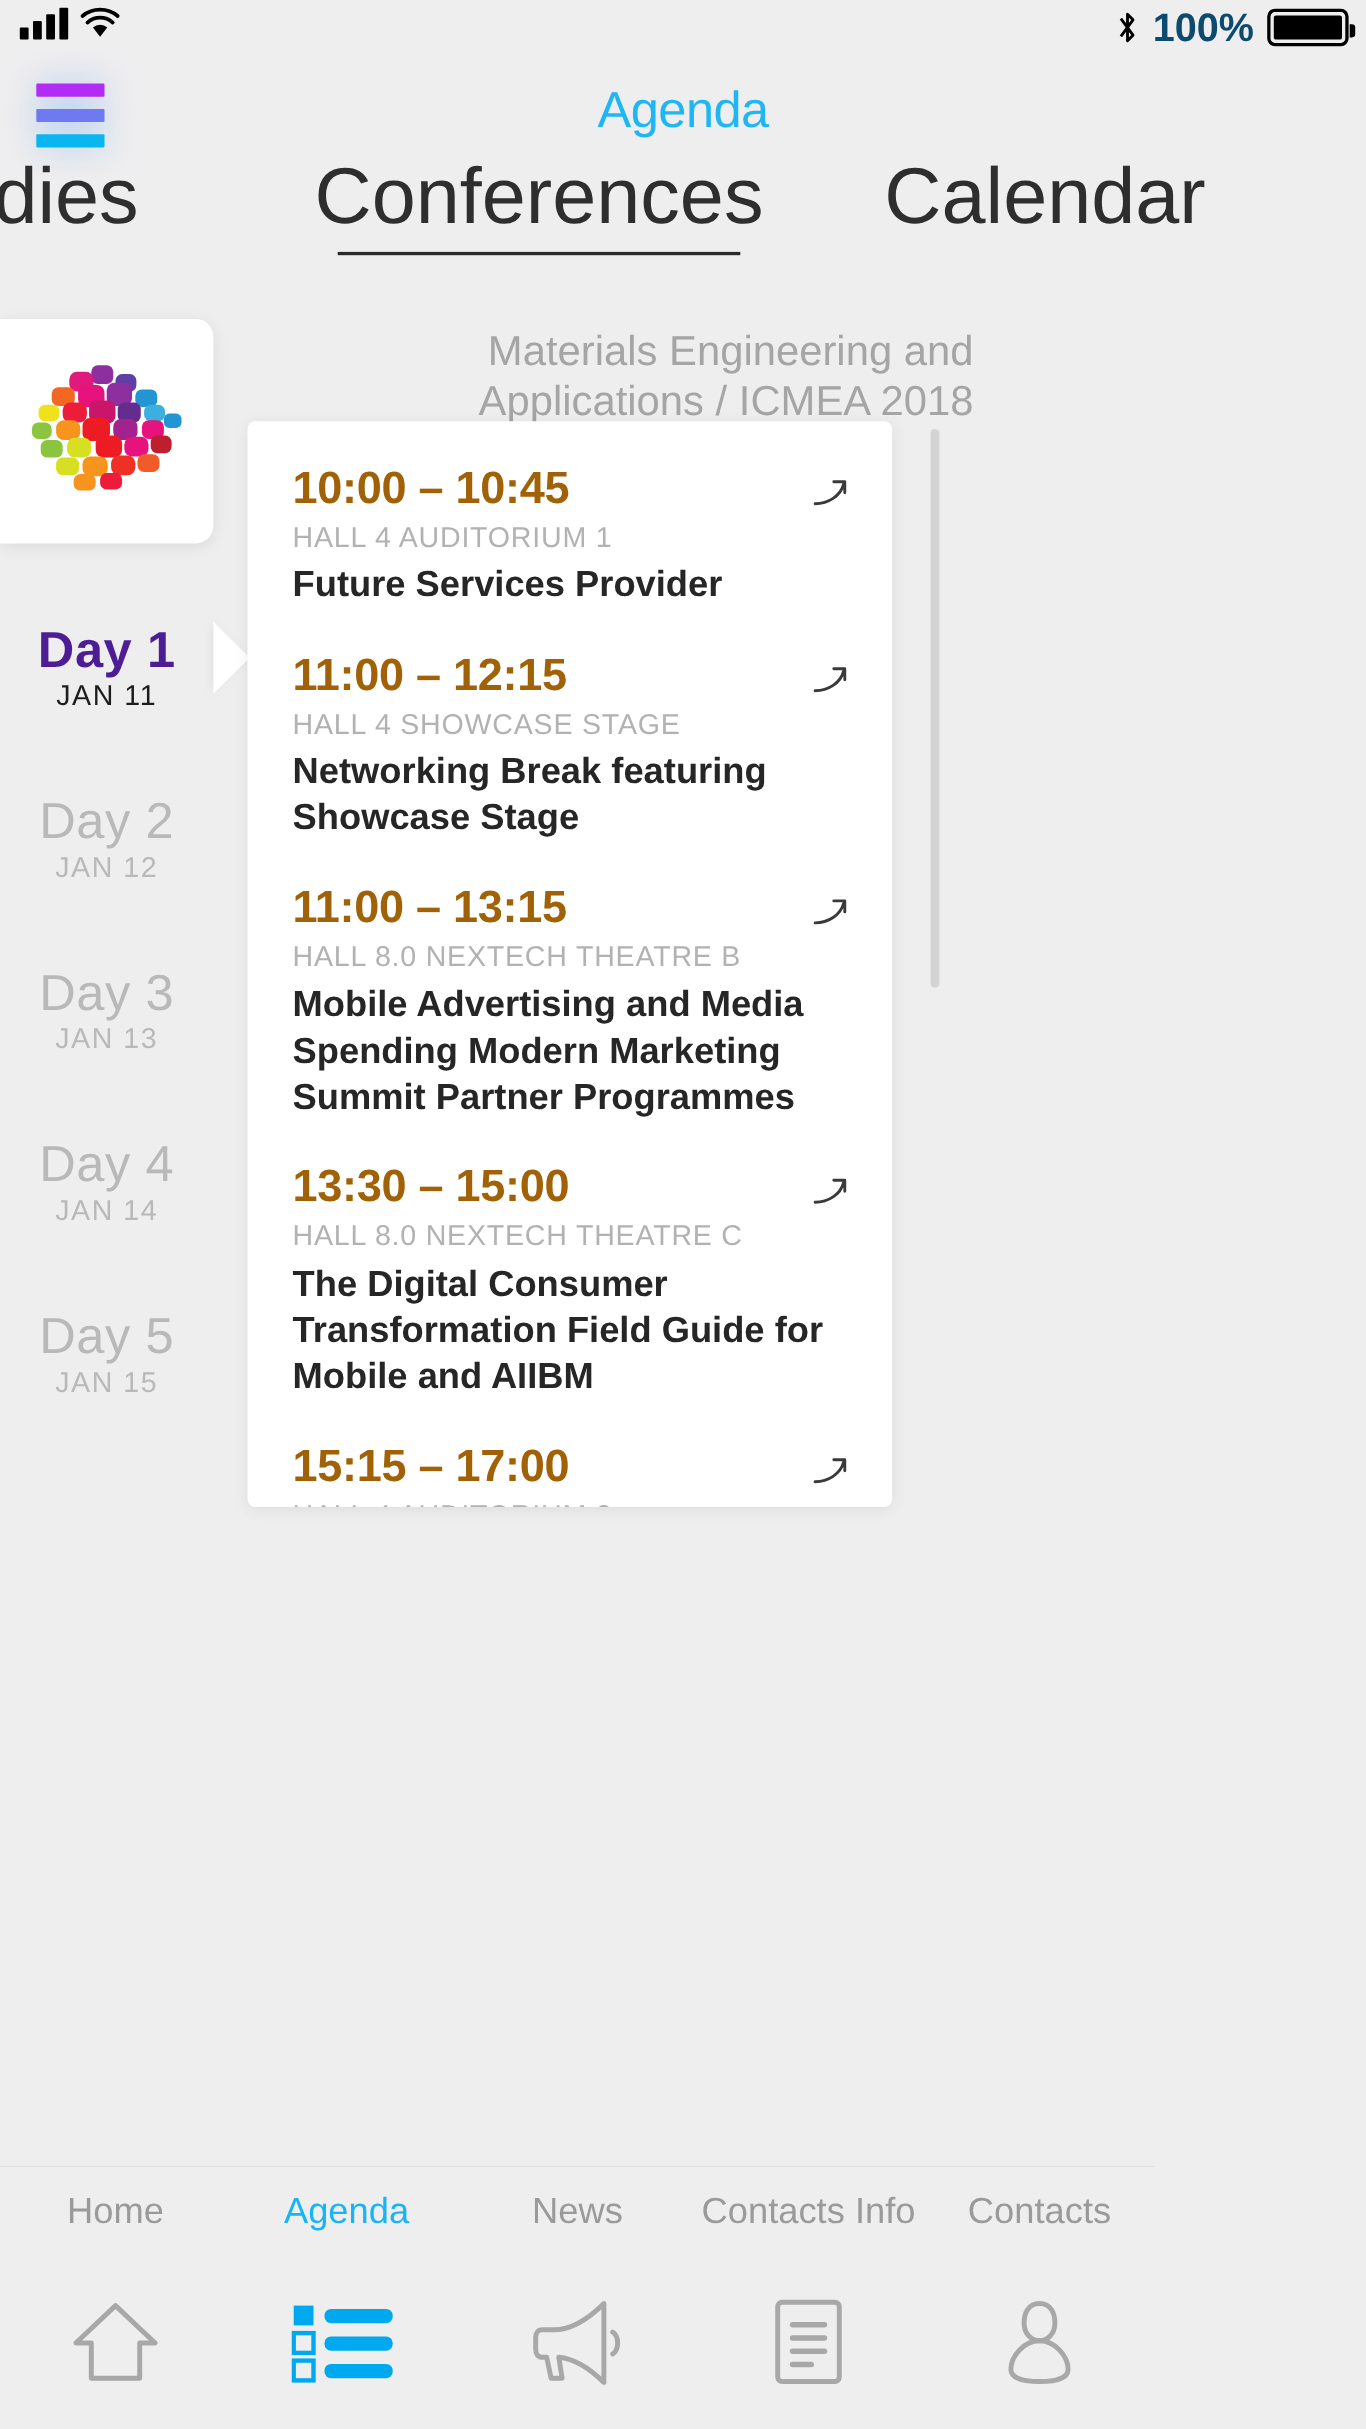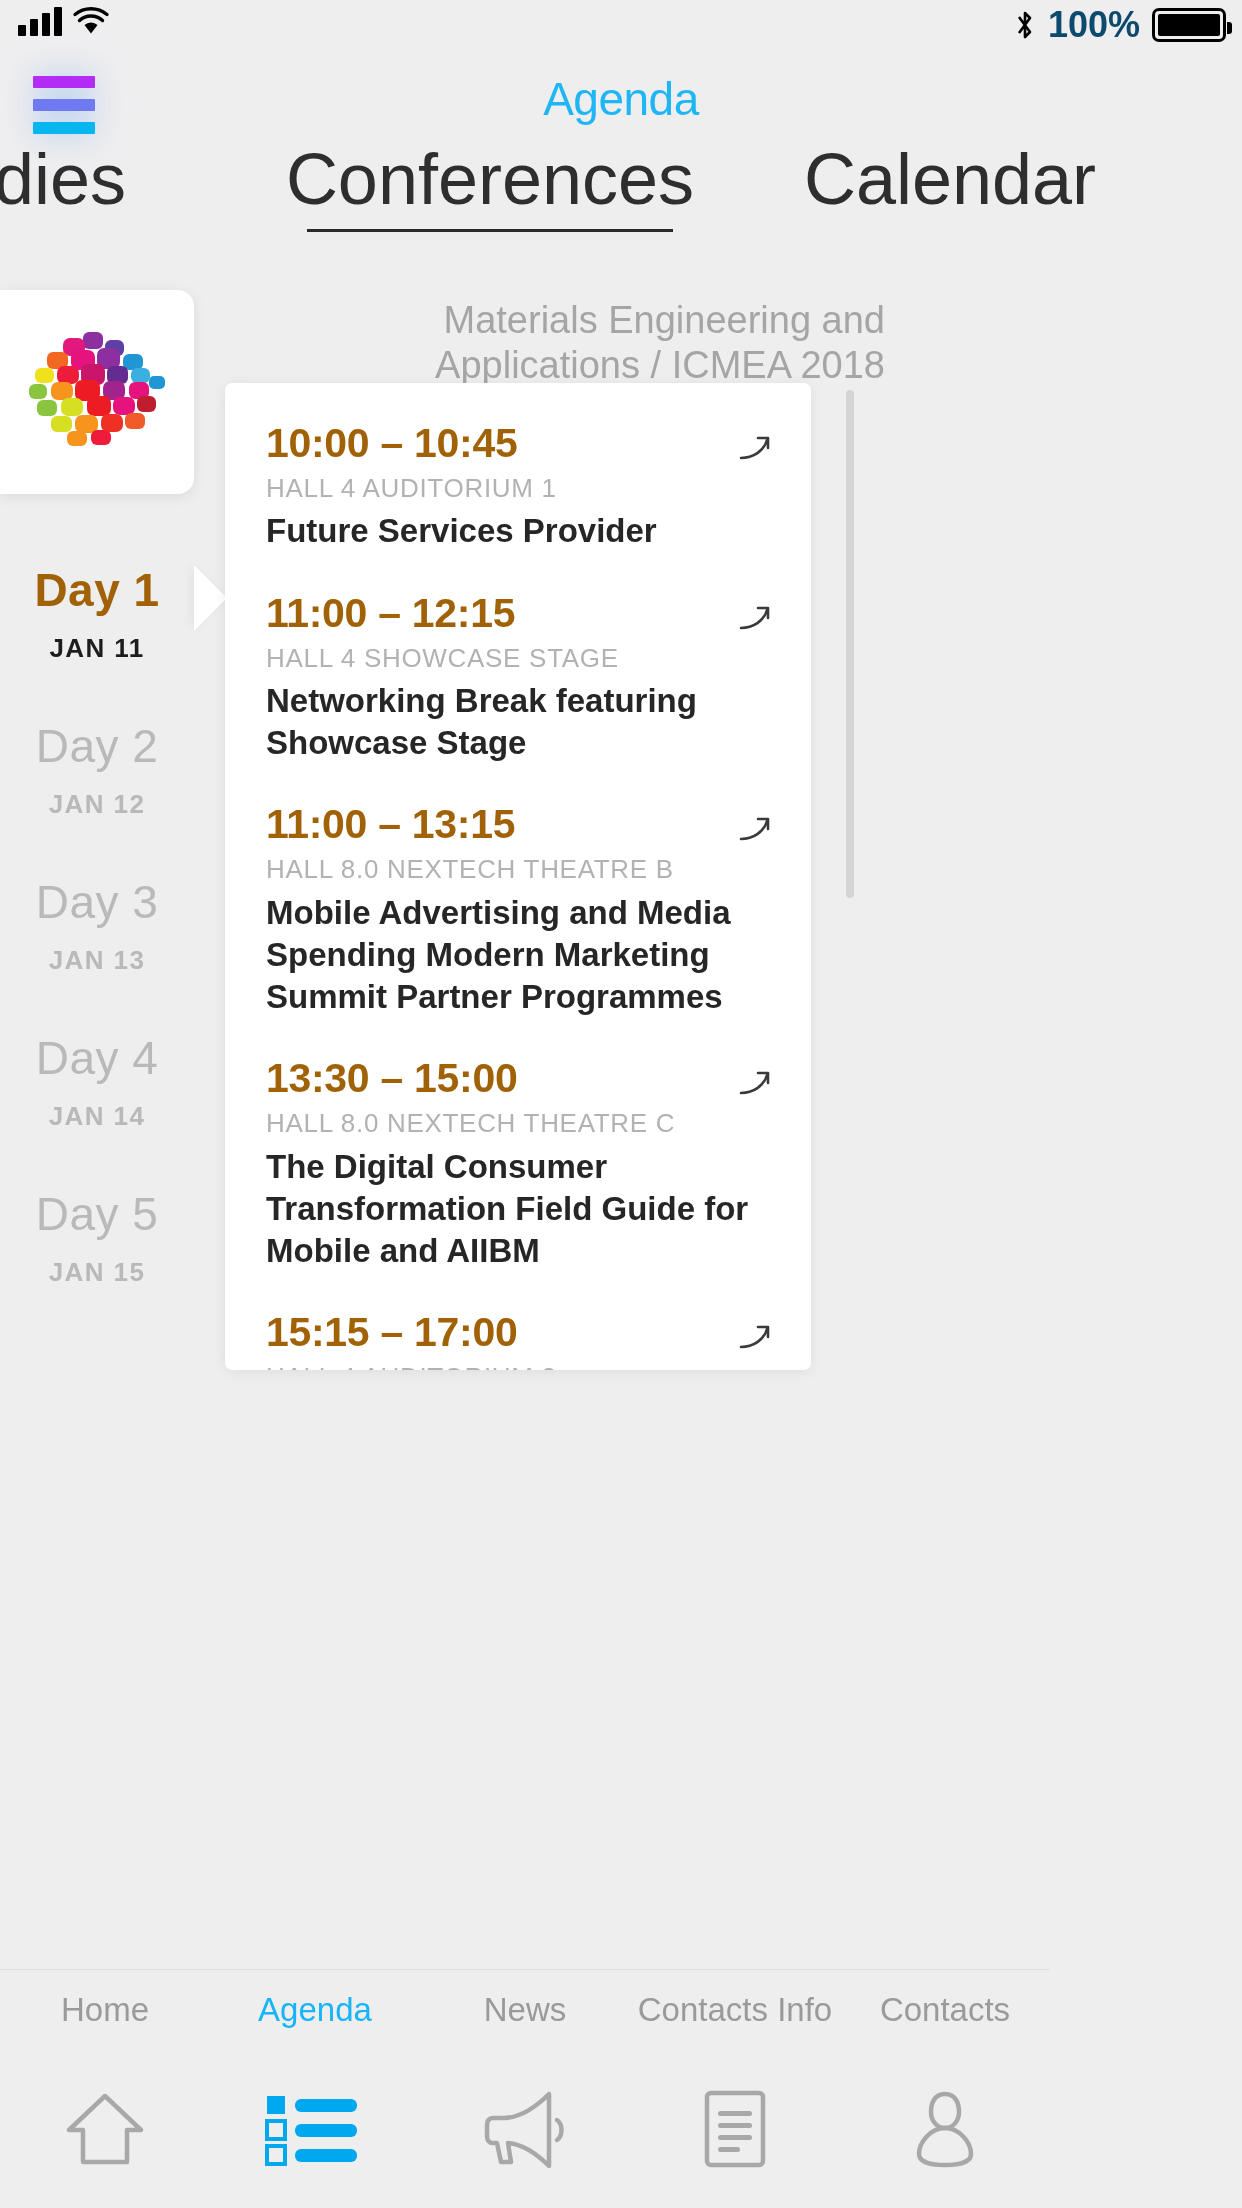--- a/index.html
+++ b/index.html
@@ -84,22 +84,22 @@
   .logo-card{
     width:194px;height:204px;background:#fff;
     border-radius:0 16px 16px 0;
     box-shadow:0 3px 14px rgba(0,0,0,0.08);
     display:flex;align-items:center;justify-content:center;
     overflow:hidden;
   }
   .day-list{margin-top:70px;}
   .day-item{height:156px;text-align:center;}
   .day-name{font-size:46px;color:#b9b9b9;font-weight:400;letter-spacing:0.5px;line-height:1.15;}
-  .day-date{font-size:26px;color:#b9b9b9;font-weight:bold;letter-spacing:1.4px;margin-top:16px;}
-  .day-item.active .day-name{color:#a16207;font-weight:bold;}
+  .day-date{font-size:26px;color:#b9b9b9;font-weight:normal;letter-spacing:1.4px;margin-top:0;}
+  .day-item.active .day-name{color:#4c1d95;font-weight:bold;}
   .day-item.active .day-date{color:#1d1d1d;}
 
   
   .section-title{
     position:absolute;left:265px;top:298px;width:620px;
     font-size:38px;line-height:1.18;color:#a5a5a5;font-weight:400;text-align:right;
   }
   .agenda-card{
     position:absolute;left:225px;top:383px;width:586px;height:987px;
     background:#fff;border-radius:7px;

